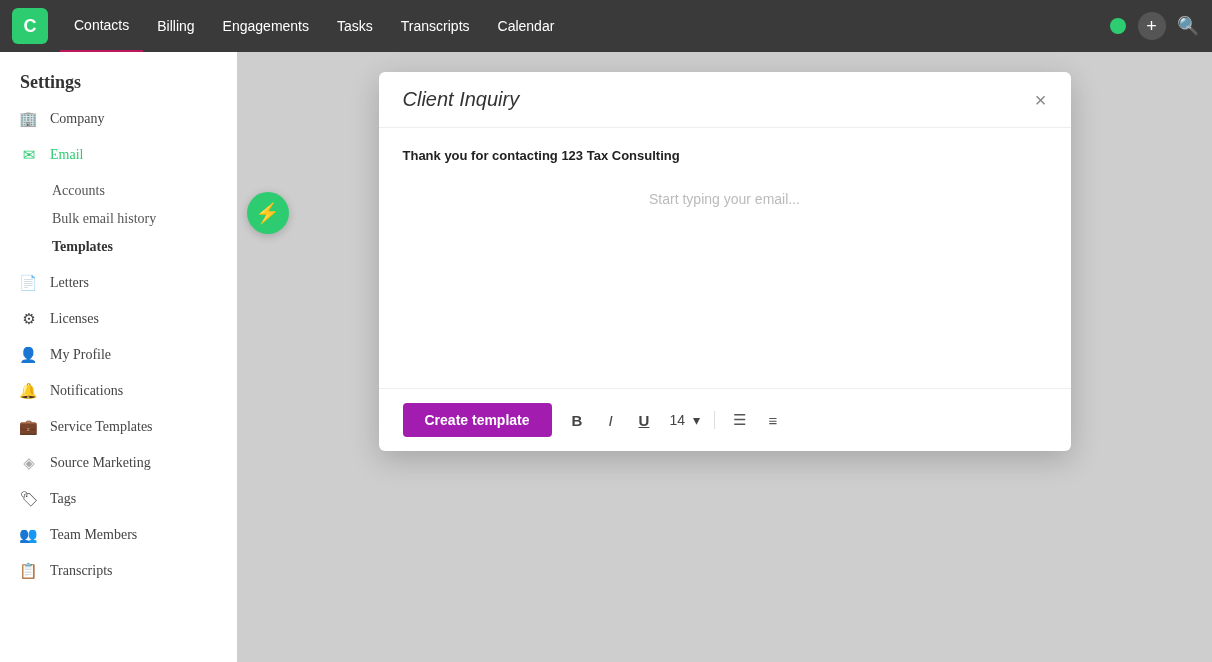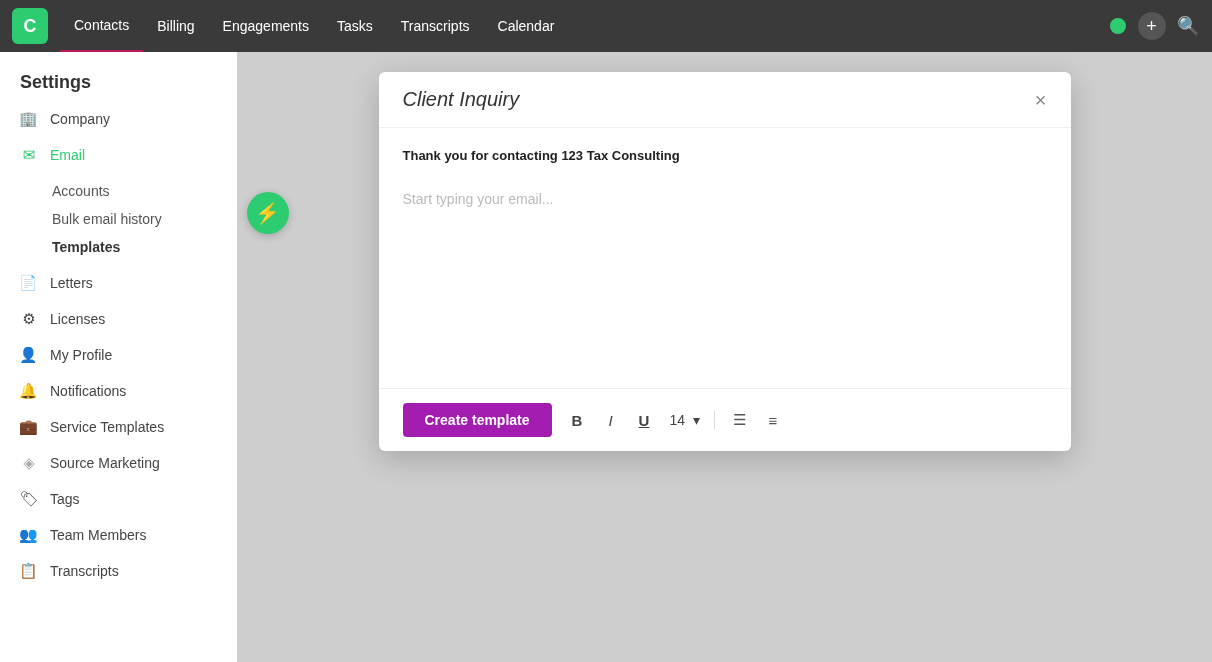--- a/index.html
+++ b/index.html
@@ -65,20 +65,21 @@
       height: calc(662px - 52px);
     }
 
     
     .sidebar {
       width: 237px;
       background: white;
       flex-shrink: 0;
       overflow-y: auto;
       padding-top: 8px;
+      font-family: Liberation Serif, serif;
     }
     .settings-title {
       font-size: 18px;
       font-weight: 600;
       color: #333;
       padding: 12px 20px 8px;
     }
     .sidebar-item {
       display: flex;
       align-items: center;
@@ -160,20 +161,21 @@
     }
     .email-subject {
       font-weight: 700;
       font-size: 13px;
       color: #222;
       margin-bottom: 28px;
     }
     .email-body-placeholder {
       color: #bbb;
       font-size: 14px;
+      text-align: center;
     }
     .modal-footer {
       display: flex;
       align-items: center;
       padding: 14px 24px;
       border-top: 1px solid #eee;
       gap: 14px;
     }
     .btn-create {
       background: #a21caf;

